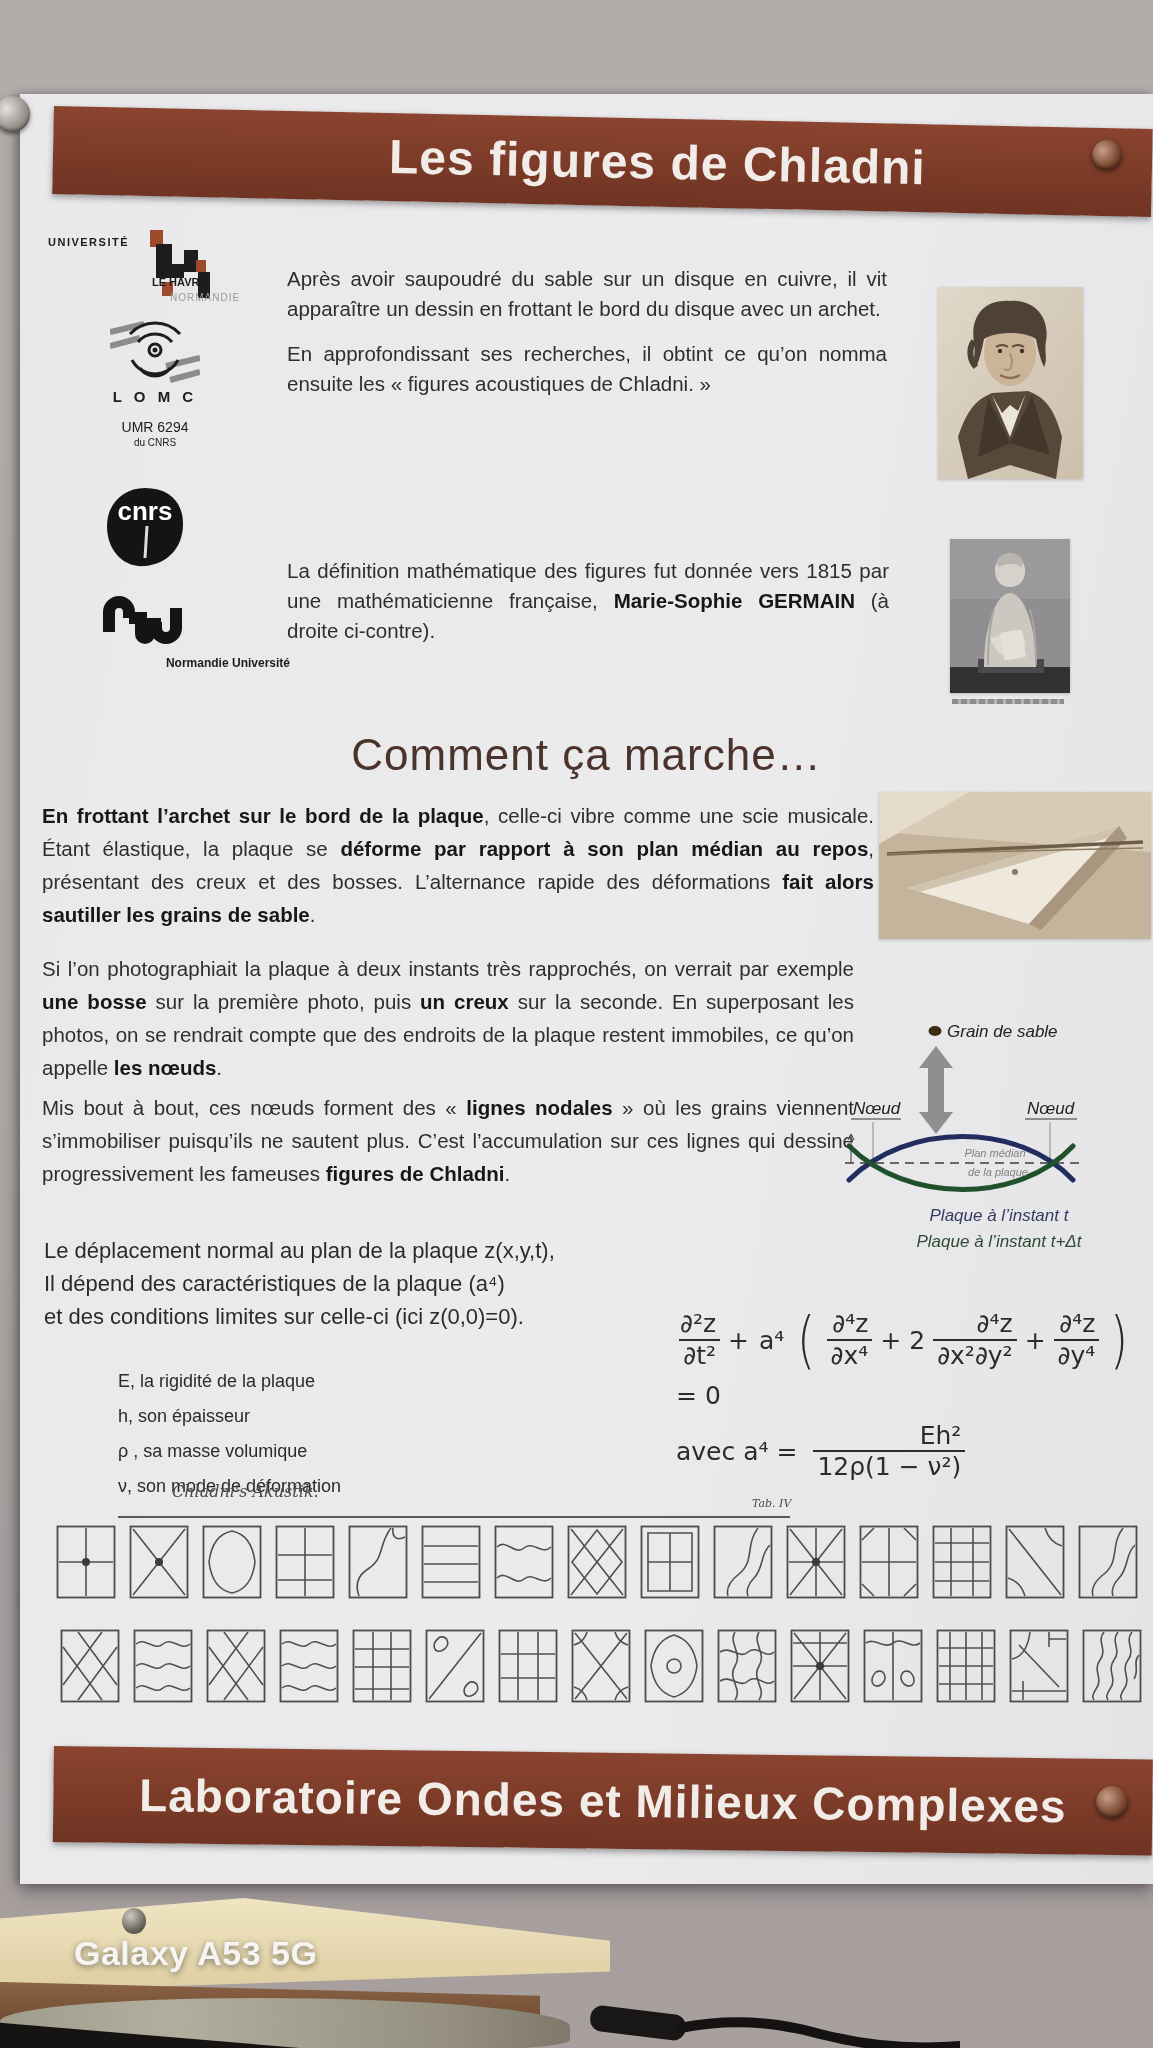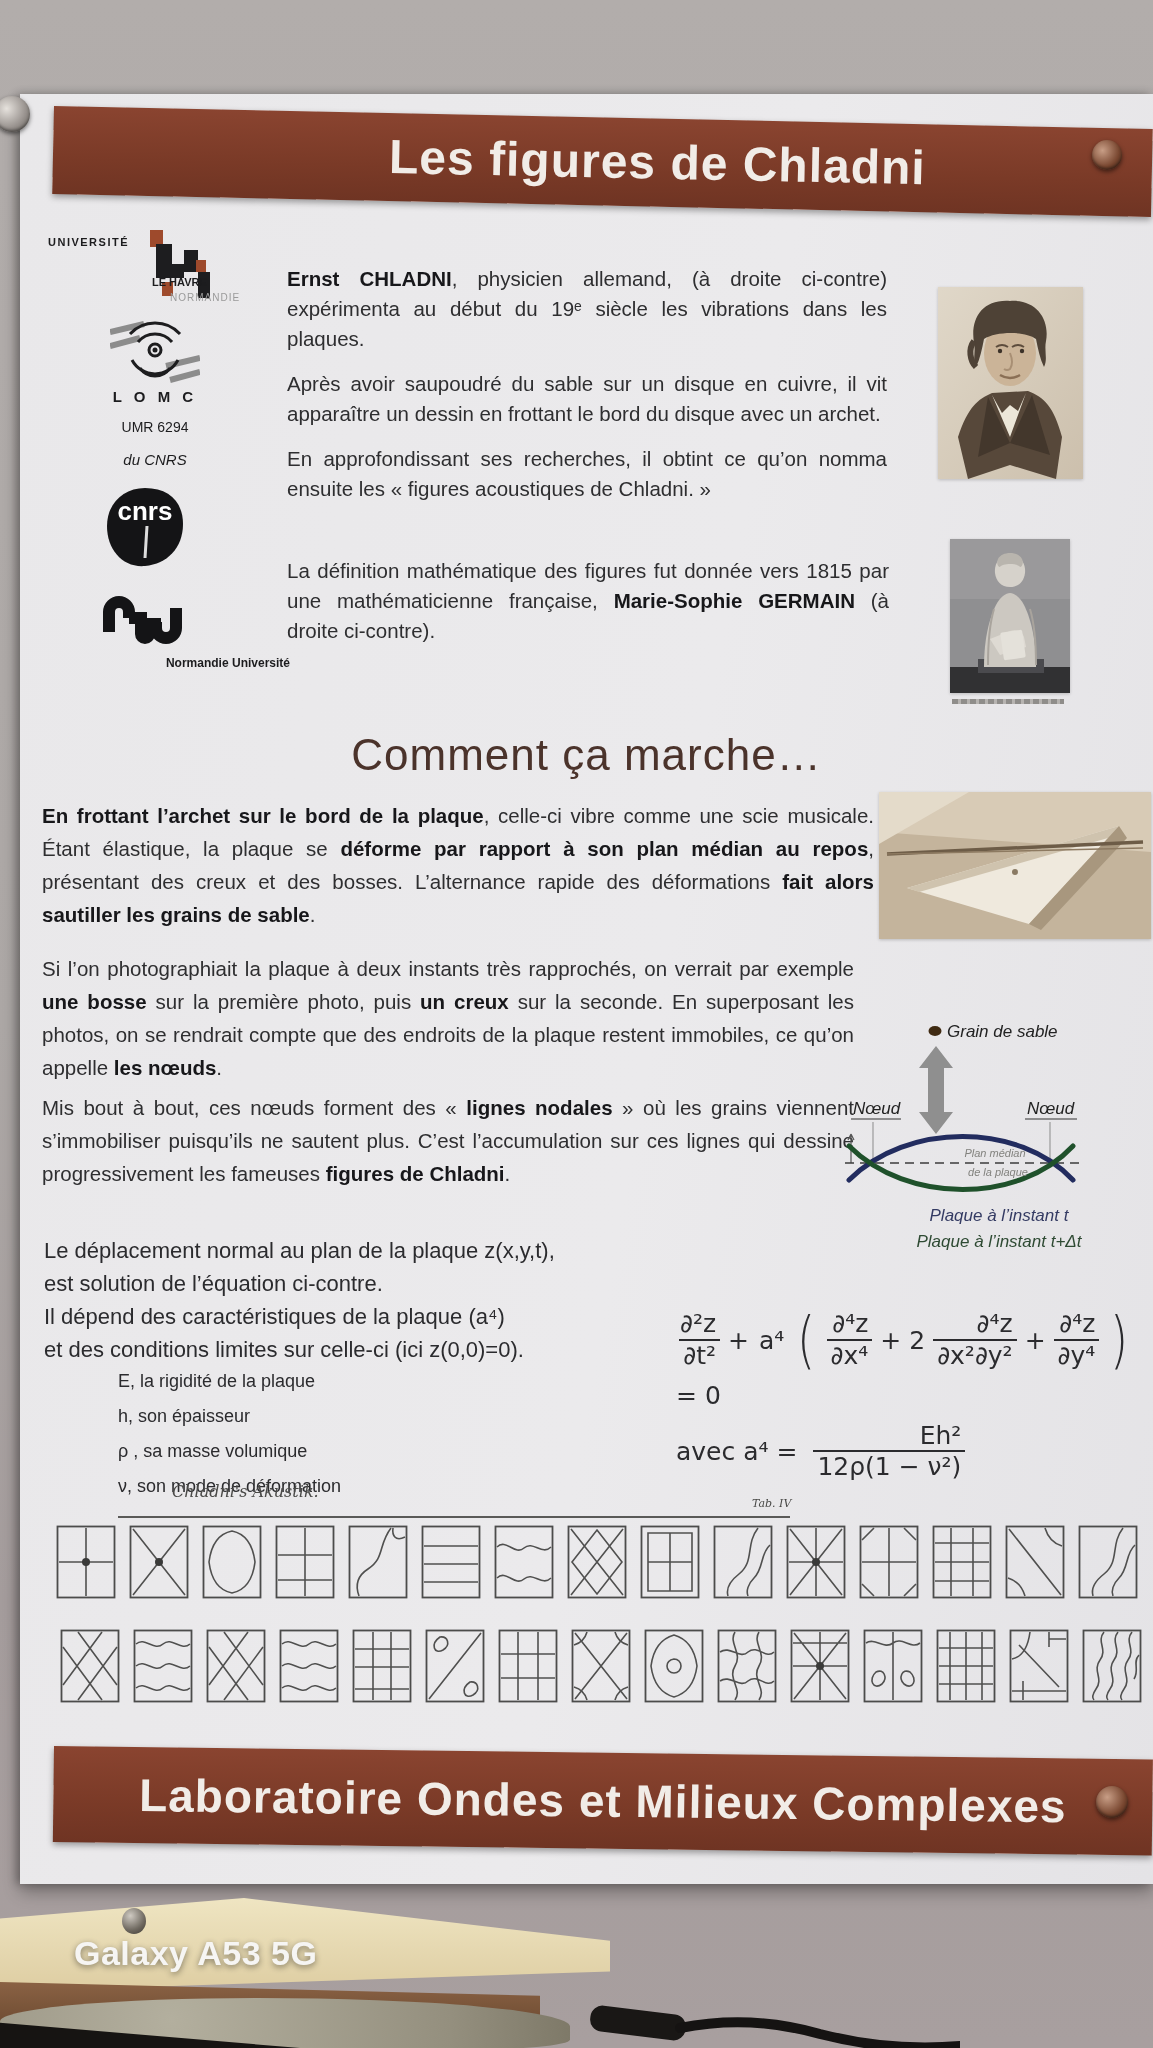--- a/index.html
+++ b/index.html
@@ -81,42 +81,41 @@
         <circle cx="45" cy="30" r="6"></circle>
           <path d="M28 22 a22 22 0 0 1 34 0"></path>
           <path d="M22 40 a26 26 0 0 0 46 0"></path>
         <path d="M20 14 a34 34 0 0 1 50 0"></path>
           <path d="M30 48 a18 18 0 0 0 30 0"></path>
       </g>
       <circle cx="45" cy="30" r="2.5" fill="#1d1d1f"></circle>
     </svg>
     <div class="logo-text" style="font-size:15px;font-weight:bold;letter-spacing:4px;">L O M C</div>
     <div class="logo-text" style="font-size:14px;margin-top:14px;">UMR 6294</div>
-    <div class="logo-text" style="font-size:15px;margin-top:16px;font-style:italic;">du CNRS</div>
+    <div class="logo-text" style="font-size:10px;margin-top:2px;">du CNRS</div>
   </div>
 
   <div class="abs" style="left:103px;top:486px;width:84px;height:88px;">
     <svg width="84" height="88" viewBox="0 0 84 88">
       <path d="M42 2 C66 2 80 16 80 38 C80 62 64 78 42 80 C20 82 4 64 4 40 C4 18 20 2 42 2 Z" fill="#141416"></path>
       <text x="42" y="34" text-anchor="middle" font-family="Liberation Sans, sans-serif" font-weight="bold" font-size="26" fill="#ffffff">cnrs</text>
       <path d="M44 40 L42 72" stroke="#dddddd" stroke-width="3"></path>
     </svg>
   </div>
 
   <div class="abs" style="left:95px;top:586px;width:95px;height:68px;">
     <svg width="95" height="68" viewBox="0 0 95 68">
       <path d="M8 46 V26 a16 16 0 0 1 32 0 v6 h-12 v-6 a4 4 0 0 0 -8 0 v20 Z" fill="#141416"></path>
       <path d="M87 22 v20 a16 16 0 0 1 -32 0 v-6 h12 v6 a4 4 0 0 0 8 0 v-20 Z" fill="#141416"></path>
       <path d="M34 32 h12 v16 a4 4 0 0 0 8 0 v-10 h12" fill="none" stroke="#141416" stroke-width="12"></path>
     </svg>
   </div>
   <div class="abs logo-text" style="left:40px;top:656px;width:250px;text-align:right;font-size:12px;font-weight:bold;">Normandie Université</div>
 
   <div class="abs intro-col" style="left:287px;top:264px;width:600px;">
-    <p class="para"><span class="b">Ernst CHLADNI</span><span>, physicien allemand, (à droite ci-contre) expérimenta au début du 19ᵉ siècle les vibrations dans les plaques.</span></p>
     <p class="para"><span>Après avoir saupoudré du sable sur un disque en cuivre, il vit apparaître un dessin en frottant le bord du disque avec un archet.</span></p>
     <p class="para"><span>En approfondissant ses recherches, il obtint ce qu’on nomma ensuite les « figures acoustiques de Chladni. »</span></p>
   </div>
   <div class="abs intro-col" style="left:287px;top:556px;width:602px;">
     <p class="para"><span>La définition mathématique des figures fut donnée vers 1815 par une mathématicienne française, </span><span class="b">Marie-Sophie GERMAIN</span><span> (à droite ci-contre).</span></p>
   </div>
 
   <div class="abs fig-photo" style="left:938px;top:287px;width:145px;height:192px;background:#dcd3c4;">
     <svg width="145" height="192" viewBox="0 0 145 192">
       <rect width="145" height="192" fill="#d9cfbf"></rect>
@@ -195,21 +194,20 @@
       <path d="M6 130 C64 188 176 188 230 130" fill="none" stroke="#1f512b" stroke-width="5" stroke-linecap="round"></path>
       <text x="152" y="141" text-anchor="middle" font-size="11" font-style="italic" fill="#82827e" font-family="Liberation Sans, sans-serif">Plan médian</text>
       <text x="155" y="160" text-anchor="middle" font-size="11" font-style="italic" fill="#82827e" font-family="Liberation Sans, sans-serif">de la plaque</text>
     </svg>
     <div class="abs diag-caption" style="left:0;top:190px;color:#343b63;">Plaque à l’instant t</div>
     <div class="abs diag-caption" style="left:0;top:216px;color:#2e4a33;">Plaque à l’instant t+Δt</div>
   </div>
 
   <div class="abs" style="left:44px;top:1234px;width:630px;">
     <div class="zline">Le déplacement normal au plan de la plaque z(x,y,t),</div>
-    <div class="zline">est solution de l’équation ci-contre.</div>
     <div class="zline">Il dépend des caractéristiques de la plaque (a⁴)</div>
     <div class="zline">et des conditions limites sur celle-ci (ici z(0,0)=0).</div>
   </div>
   <div class="abs" style="left:118px;top:1364px;width:520px;">
     <div class="param">E, la rigidité de la plaque</div>
     <div class="param">h, son épaisseur</div>
     <div class="param">ρ , sa masse volumique</div>
     <div class="param">ν, son mode de déformation</div>
   </div>
 

